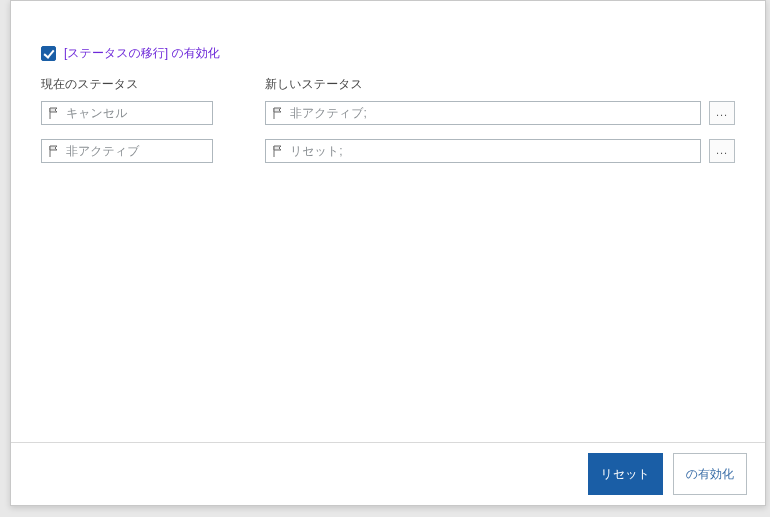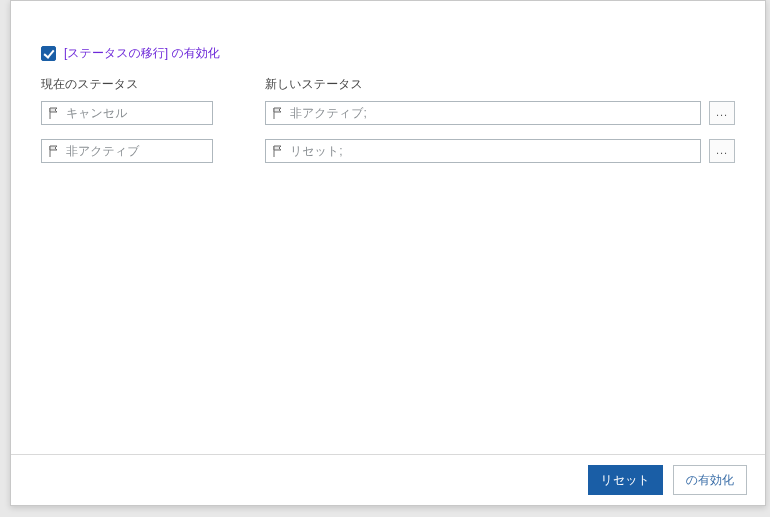--- a/index.html
+++ b/index.html
@@ -18,21 +18,21 @@
   .col-right{flex:1}
   .colhdr{font-size:12px;color:#444;margin-bottom:8px}
   .field{display:flex;align-items:center;margin-bottom:14px}
   .box{height:22px;border:1px solid #aeb7bd;display:flex;align-items:center;padding:0 6px;font-size:12px;color:#8a8f93;background:#fff}
   .box.left{width:160px}
   .box.right{flex:1}
   .flag{width:12px;height:12px;margin-right:6px;flex:none}
   .flag svg{display:block}
   .ell{width:24px;height:22px;margin-left:8px;border:1px solid #b7bfc4;background:#fbfbfb;color:#555;font-size:11px;text-align:center;line-height:20px;cursor:pointer;letter-spacing:1px}
   .ftr{position:absolute;left:0;right:0;bottom:0;border-top:1px solid #d9d9d9;padding:10px 18px;display:flex;justify-content:flex-end;gap:10px}
-  .btn{min-width:74px;height:30px;font-size:12px;border:1px solid #b7bfc4;background:#fff;color:#3a6ea8;cursor:pointer;padding:0 12px}
+  .btn{min-width:74px;height:42px;font-size:12px;border:1px solid #b7bfc4;background:#fff;color:#3a6ea8;cursor:pointer;padding:0 12px}
   .btn.primary{background:#1a5ea6;border-color:#1a5ea6;color:#fff}
 </style>
 </head>
 <body>
 
 <div class="modal">
 
 
   <div class="body">
 

